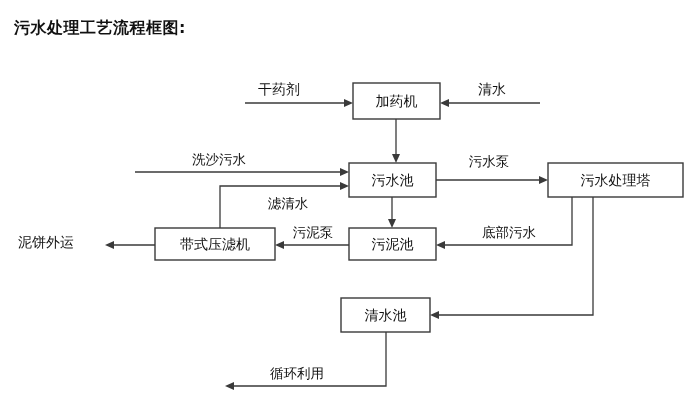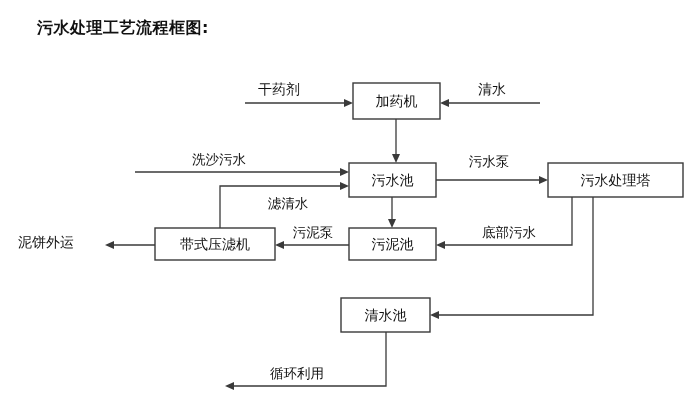--- a/index.html
+++ b/index.html
@@ -18,21 +18,20 @@
   }
   #page-title {
     position: absolute;
     left: 14px;
     top: 18px;
     font-size: 16px;
     font-weight: bold;
     letter-spacing: 0.5px;
     white-space: nowrap;
     color: #111111;
-    margin-left: 23px;
   }
   #diagram {
     position: absolute;
     left: 0;
     top: 0;
     width: 700px;
     height: 420px;
   }
   .node-rect {
     fill: #ffffff;

